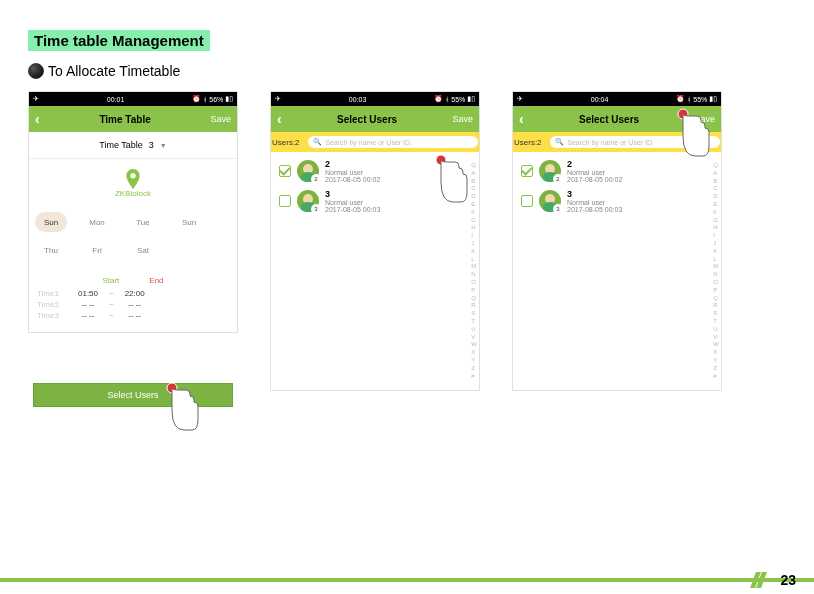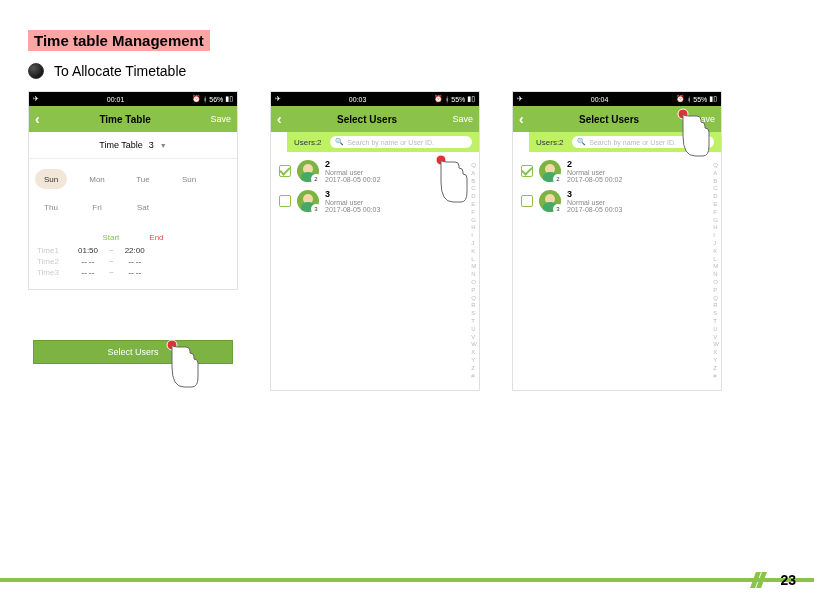--- a/index.html
+++ b/index.html
@@ -1,19 +1,19 @@
 <!DOCTYPE html>
 <html><head>
 <meta charset="utf-8">
 <style>
   * { box-sizing: border-box; margin: 0; padding: 0; }
   body { font-family: Arial, sans-serif; width: 814px; height: 594px; position: relative; background: #fff; }
   .page { padding: 30px 28px 0 28px; }
-  .section-title { background: #fca5a5; color: #000; font-weight: bold; font-size: 15px; padding: 2px 6px; display: inline-block; margin-bottom: 12px; }
-  .sub-row { display: flex; align-items: center; gap: 10px; margin-bottom: 12px; }
+  .section-title { background: #86efac; color: #000; font-weight: bold; font-size: 15px; padding: 2px 6px; display: inline-block; margin-bottom: 12px; }
+  .sub-row { display: flex; align-items: center; gap: 4px; margin-bottom: 12px; }
   .bullet-icon { width: 16px; height: 16px; background: radial-gradient(circle at 30% 30%, #555, #000); border-radius: 50%; border: 1px solid #333; }
   .sub-title { font-size: 14px; color: #000; }
   .instruction { font-size: 13px; color: #000; line-height: 1.4; margin-bottom: 10px; }
   .bold { font-weight: bold; }
   .screens { display: flex; gap: 32px; align-items: flex-start; }
   .phone { width: 210px; background: #fff; border: 1px solid #e0e0e0; position: relative; font-size: 9px; }
   .status-bar { height: 14px; background: #000; color: #fff; display: flex; justify-content: space-between; align-items: center; padding: 0 4px; font-size: 7px; }
   .status-left, .status-right { display: flex; gap: 2px; align-items: center; }
   .header-bar { height: 26px; background: #8bc34a; display: flex; align-items: center; justify-content: space-between; padding: 0 6px; color: #000; }
   .back-chevron { color: #fff; font-size: 14px; font-weight: bold; }
@@ -30,21 +30,21 @@
   .day.selected { background: #f1e6d8; color:#333; }
   .time-table-rows { padding: 6px 8px 10px 8px; }
   .time-header { display:flex; justify-content:center; gap: 30px; font-size:8px; margin-bottom:4px;}
   .time-header span:first-child { color:#8bc34a; }
   .time-header span:last-child { color:#d9534f; }
   .time-row { display:flex; align-items:center; gap:6px; font-size:8px; color:#bbb; margin-bottom:2px;}
   .time-label { width:30px; color:#ccc; }
   .time-val { color:#333; width:30px; text-align:center;}
   .time-sep { color:#aaa; }
   .select-users-btn { margin: 50px auto 0 auto; width: 200px; background: #7cb342; color:#fff; text-align:center; padding:6px 0; font-size:9px; position:relative; border:1px solid #6aa03a;}
-  .users-count-bar { background:#bef264; padding:4px 7px; font-size:8px; color:#333; display:flex; align-items:center; gap:8px;margin-left:16px;}
+  .users-count-bar { background:#fde047; padding:4px 1px; font-size:8px; color:#333; display:flex; align-items:center; gap:8px;}
   .search-pill { flex:1; background:#fff; border-radius:10px; padding:2px 6px; color:#bbb; font-size:7px; display:flex; align-items:center; gap:3px;}
   .user-list { padding:4px 0; position:relative;}
   .user-row { display:flex; align-items:center; gap:6px; padding:3px 8px; }
   .checkbox { width:12px; height:12px; border:1px solid #8bc34a; border-radius:2px; position:relative;}
   .checkbox.checked::after { content:''; position:absolute; left:2px; top:-1px; width:4px; height:8px; border:solid #8bc34a; border-width:0 2px 2px 0; transform:rotate(45deg);}
   .avatar { width:22px; height:22px; border-radius:50%; background:#7cb342; position:relative; overflow:hidden;}
   .avatar::before { content:''; position:absolute; left:6px; top:4px; width:10px; height:10px; background:#f4d9a8; border-radius:50%;}
   .avatar::after { content:''; position:absolute; left:4px; top:12px; width:14px; height:10px; background:#4a6; border-radius:50% 50% 0 0;}
   .avatar-badge { position:absolute; bottom:-2px; right:-2px; width:10px; height:10px; background:#fff; border-radius:50%; font-size:6px; display:flex; align-items:center; justify-content:center; color:#333;}
   .user-info { flex:1; }
@@ -89,20 +89,29 @@
       </div>
       <div class="header-bar">
         <span class="back-chevron">‹</span>
         <span class="header-title">Time Table</span>
         <span class="save-btn">Save</span>
       </div>
       <div class="tt-selector">
         <span>Time Table</span>
         <span>3</span>
         <span class="dropdown-arrow">▼</span>
+      </div>
+      <div class="pin-area">
+        <div class="pin">
+          <svg viewBox="0 0 24 30">
+                <path fill="#8bc34a" d="M12 0C6 0 2 5 2 10c0 7 10 20 10 20s10-13 10-20C22 5 18 0 12 0z"></path>
+                <circle cx="12" cy="10" r="4" fill="#fff"></circle>
+              </svg>
+        </div>
+        <div class="biolock-label">ZKBiolock</div>
       </div>
       <div class="days">
         <div class="day selected">Sun</div>
         <div class="day">Mon</div>
         <div class="day">Tue</div>
         <div class="day">Sun</div>
         <div class="day">Thu</div>
         <div class="day">Fri</div>
         <div class="day">Sat</div>
       </div>

